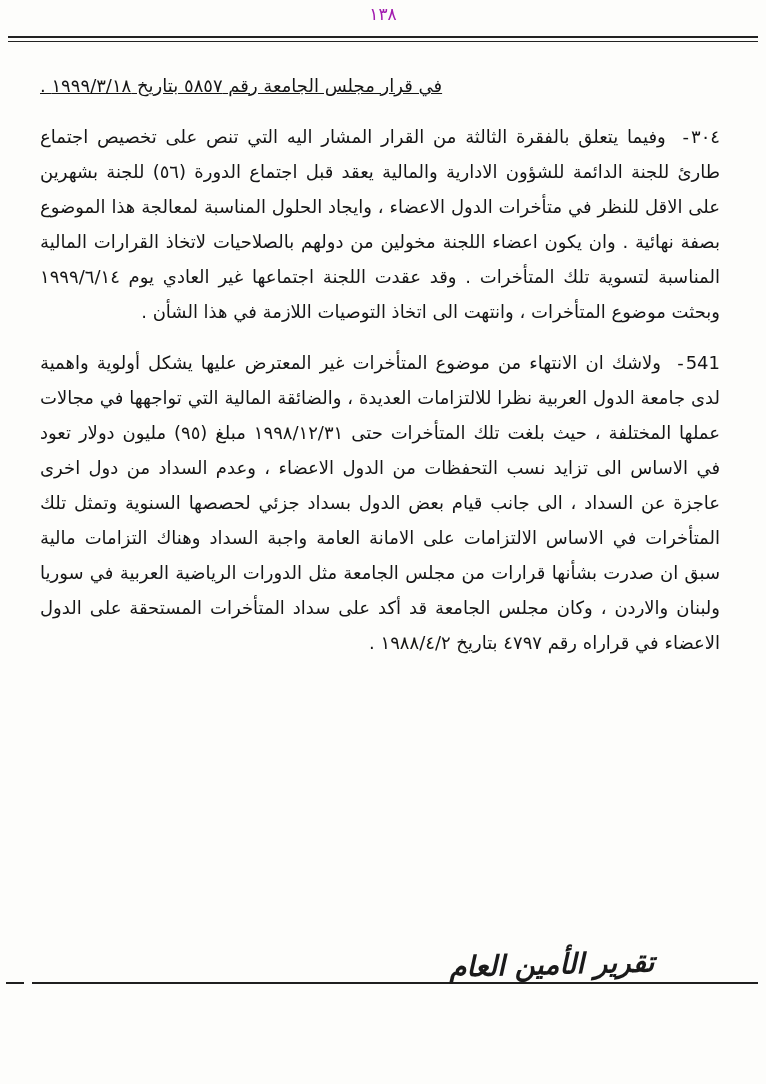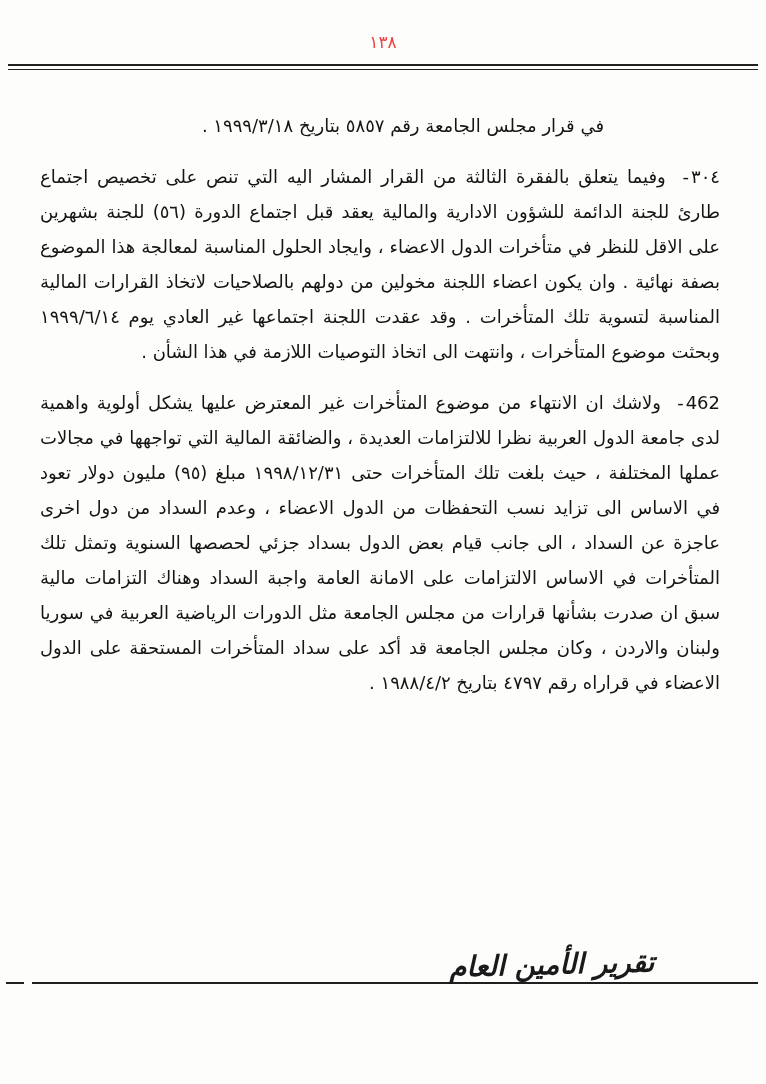--- a/index.html
+++ b/index.html
@@ -12,44 +12,45 @@
     width: 766px;
     height: 1084px;
     margin: 0 auto;
     background: #fdfdfb;
     color: #141414;
     font-family: "DejaVu Sans", sans-serif;
     overflow: hidden;
   }
   .page-number {
     text-align: center;
-    padding-top: 32px;
+    padding-top: 4px;
     font-size: 17px;
     letter-spacing: 2px;
-    color: #ef4444;
+    color: #a21caf;
   }
   .top-rule {
     margin: 12px 8px 0 8px;
     height: 3px;
     border-top: 2px solid #222;
     border-bottom: 1px solid #222;
   }
   .content {
     direction: rtl;
     unicode-bidi: embed;
     padding: 26px 46px 0 40px;
     font-size: 18px;
     line-height: 35px;
     text-align: justify;
     color: #151515;
   }
   .continuation {
-    margin: 12px 0 0 0;
+    margin: 0 0 0 0;
     padding-right: 116px;
-    text-align: right;
+    text-align: left;
+    text-decoration: underline;
   }
   .para {
     margin: 16px 0 0 0;
   }
   .pnum {
     white-space: nowrap;
     letter-spacing: 0.5px;
   }
   .pnum-sep {
     padding: 0 2px;
@@ -96,21 +97,21 @@
   <div class="content">
 
     <p class="continuation">في قرار مجلس الجامعة رقم ٥٨٥٧ بتاريخ ١٩٩٩/٣/١٨ .</p>
 
     <p class="para">
       <span class="pnum"><span>٣٠٤</span><span class="pnum-sep">-</span></span>
       <span class="ptext">وفيما يتعلق بالفقرة الثالثة من القرار المشار اليه التي تنص على تخصيص اجتماع طارئ للجنة الدائمة للشؤون الادارية والمالية يعقد قبل اجتماع الدورة (٥٦) للجنة بشهرين على الاقل للنظر في متأخرات الدول الاعضاء ، وايجاد الحلول المناسبة لمعالجة هذا الموضوع بصفة نهائية . وان يكون اعضاء اللجنة مخولين من دولهم بالصلاحيات لاتخاذ القرارات المالية المناسبة لتسوية تلك المتأخرات . وقد عقدت اللجنة اجتماعها غير العادي يوم ١٩٩٩/٦/١٤ وبحثت موضوع المتأخرات ، وانتهت الى اتخاذ التوصيات اللازمة في هذا الشأن .</span>
     </p>
 
     <p class="para">
-      <span class="pnum"><span>462</span><span class="pnum-sep">-</span></span>
+      <span class="pnum"><span>541</span><span class="pnum-sep">-</span></span>
       <span class="ptext">ولاشك ان الانتهاء من موضوع المتأخرات غير المعترض عليها يشكل أولوية واهمية لدى جامعة الدول العربية نظرا للالتزامات العديدة ، والضائقة المالية التي تواجهها في مجالات عملها المختلفة ، حيث بلغت تلك المتأخرات حتى ١٩٩٨/١٢/٣١ مبلغ (٩٥) مليون دولار تعود في الاساس الى تزايد نسب التحفظات من الدول الاعضاء ، وعدم السداد من دول اخرى عاجزة عن السداد ، الى جانب قيام بعض الدول بسداد جزئي لحصصها السنوية وتمثل تلك المتأخرات في الاساس الالتزامات على الامانة العامة واجبة السداد وهناك التزامات مالية سبق ان صدرت بشأنها قرارات من مجلس الجامعة مثل الدورات الرياضية العربية في سوريا ولبنان والاردن ، وكان مجلس الجامعة قد أكد على سداد المتأخرات المستحقة على الدول الاعضاء في قراراه رقم ٤٧٩٧ بتاريخ ١٩٨٨/٤/٢ .</span>
     </p>
 
   </div>
 
   <div class="bottom-tick"></div>
 
   <div class="bottom-rule"></div>
 
   <div class="signature">تقرير الأمين العام</div>

